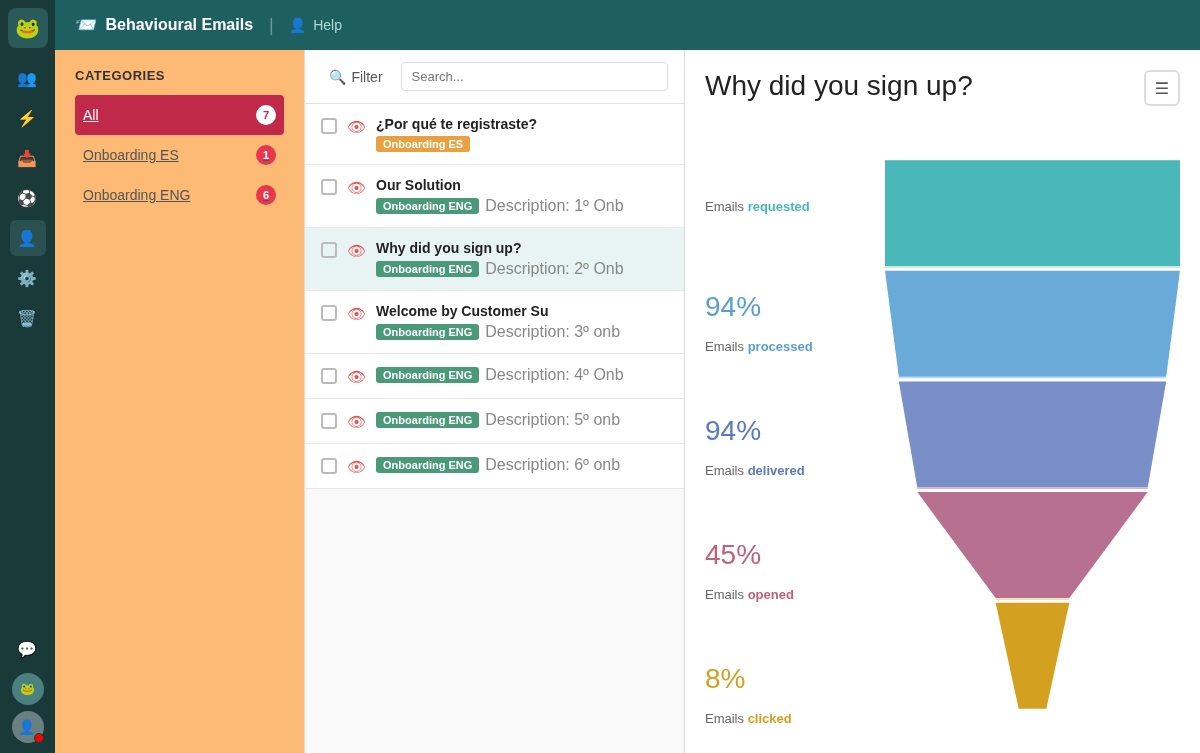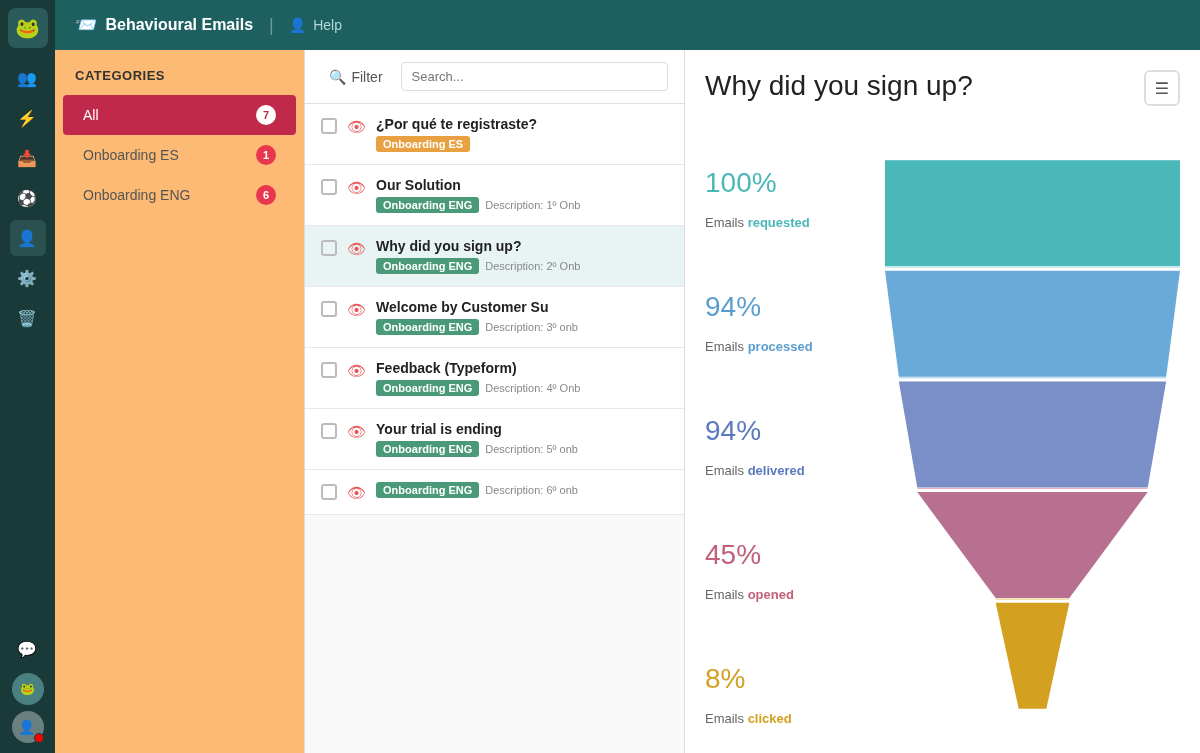--- a/index.html
+++ b/index.html
@@ -103,29 +103,30 @@
       overflow-y: auto;
     }
     .categories-header {
       padding: 18px 20px 12px;
       font-size: 13px;
       font-weight: 700;
       color: #333;
       letter-spacing: 0.5px;
     }
     .cat-item {
-      padding: 10px 20px;
+      padding: 10px 8px;
       cursor: pointer;
       font-size: 14px;
       color: #555;
       display: flex;
       align-items: center;
       justify-content: space-between;
       border-radius: 4px;
-      margin: 0 8px;
+      margin: 0 20px;
+      text-decoration: underline;
     }
     .cat-item.active {
       background: #c0294a;
       color: white;
       border-radius: 4px;
     }
     .cat-badge {
       display: inline-flex; align-items: center; justify-content: center;
       min-width: 20px; height: 20px;
       border-radius: 10px;
@@ -220,21 +221,21 @@
     .tag {
       padding: 2px 7px;
       border-radius: 3px;
       font-size: 11px;
       font-weight: 600;
       color: white;
     }
     .tag-es { background: #e8a040; }
     .tag-eng { background: #4a9a7a; }
     .email-desc {
-      font-size: 11px;
+      font-size: 16px;
       color: #888;
     }
 
     
     .detail-panel {
       flex: 1;
       background: white;
       overflow-y: auto;
       padding: 30px 30px 30px 24px;
     }
@@ -395,33 +396,31 @@
               <span class="tag tag-eng">Onboarding ENG</span>
               <span class="email-desc">Description: 3º onb</span>
             </div>
           </div>
         </div>
 
         <div class="email-item">
           <div class="email-checkbox"></div>
           <span class="eye-icon">👁</span>
           <div class="email-info">
-            <div class="email-title">Feedback (Typeform)</div>
             <div class="email-tags">
               <span class="tag tag-eng">Onboarding ENG</span>
               <span class="email-desc">Description: 4º Onb</span>
             </div>
           </div>
         </div>
 
         <div class="email-item">
           <div class="email-checkbox"></div>
           <span class="eye-icon">👁</span>
           <div class="email-info">
-            <div class="email-title">Your trial is ending</div>
             <div class="email-tags">
               <span class="tag tag-eng">Onboarding ENG</span>
               <span class="email-desc">Description: 5º onb</span>
             </div>
           </div>
         </div>
 
         <div class="email-item">
           <div class="email-checkbox"></div>
           <span class="eye-icon">👁</span>
@@ -437,21 +436,20 @@
     </div>
 
     <div class="detail-panel">
     <div class="detail-header">
       <div class="detail-title">Why did you sign up?</div>
       <div class="menu-btn">☰</div>
     </div>
     <div class="funnel-layout">
       <div class="funnel-stats-col">
         <div class="stat-block">
-          <div class="funnel-pct pct-requested">100%</div>
           <div class="funnel-label label-requested">Emails <strong>requested</strong></div>
         </div>
         <div class="stat-block">
           <div class="funnel-pct pct-processed">94%</div>
           <div class="funnel-label label-processed">Emails <strong>processed</strong></div>
         </div>
         <div class="stat-block">
           <div class="funnel-pct pct-delivered">94%</div>
           <div class="funnel-label label-delivered">Emails <strong>delivered</strong></div>
         </div>

